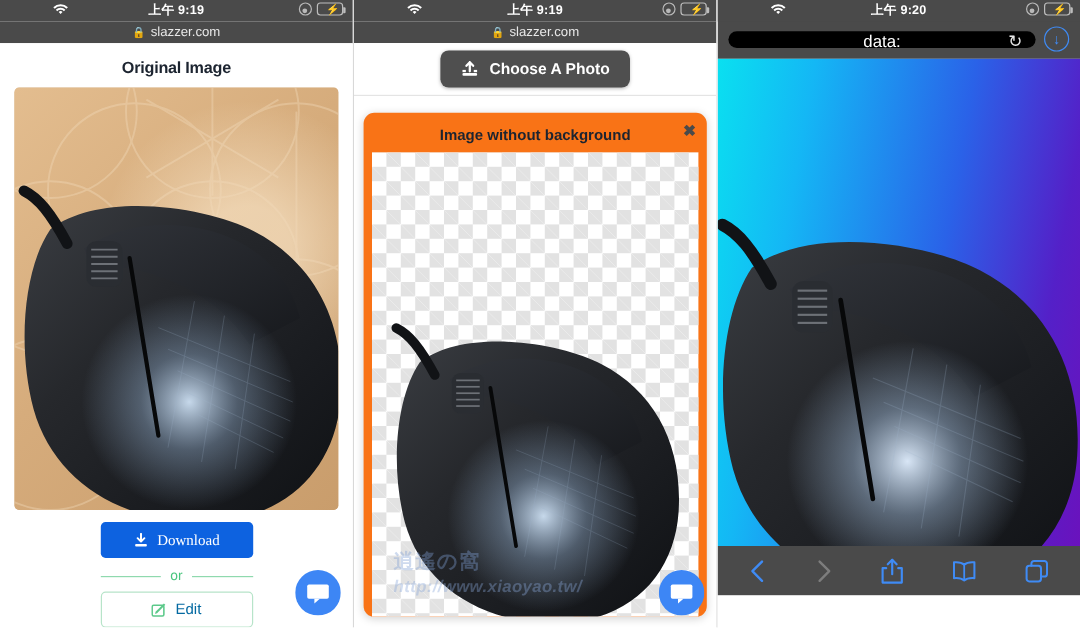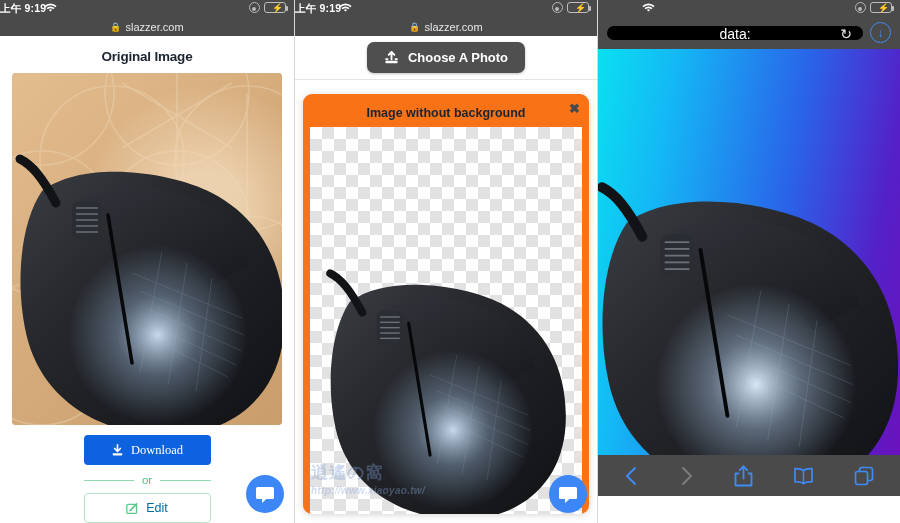--- a/index.html
+++ b/index.html
@@ -15,21 +15,21 @@
   .panel-2 { width: 303px; border-right: 1px solid #d8d8d8; }
   .panel-3 { width: 302px; }
 
   
   .statusbar {
     height: 18px; background: #4a4a4a; color: #fff;
     display: flex; align-items: center; position: relative;
     font-size: 10.5px; font-weight: bold;
   }
   .sb-wifi { position: absolute; left: 44px; top: 3px; }
-  .sb-time { width: 100%; text-align: left; letter-spacing: .2px; }
+  .sb-time { width: 100%; text-align: center; letter-spacing: .2px; }
   .sb-right { position: absolute; right: 8px; top: 2px; display: flex; align-items: center; gap: 4px; }
   .sb-lock-icon { width: 11px; height: 11px; border: 1.3px solid #b9b9b9; border-radius: 50%;
      position: relative; }
   .sb-lock-icon::after { content:""; position:absolute; left:2px; top:3.5px; width:4px; height:4px;
      border-radius:50%; background:#b9b9b9; }
   .battery { width: 22px; height: 11px; border: 1.2px solid #bdbdbd; border-radius: 3px;
      position: relative; padding: 1.2px; }
   .battery::after { content:""; position:absolute; right:-3px; top:3px; width:2px; height:5px;
      background:#bdbdbd; border-radius:0 1px 1px 0; }
   .battery-fill { height: 100%; width: 62%; background: #4cd35e; border-radius: 1px; }
@@ -103,24 +103,24 @@
      cursor:pointer; line-height: 1; font-weight: bold; }
   .checker {
     position: absolute; left: 7px; right: 7px; top: 33px; bottom: 0; overflow: hidden;
     background-color: #fff;
     background-image:
       linear-gradient(45deg, #e2e2e2 25%, transparent 25%, transparent 75%, #e2e2e2 75%),
       linear-gradient(45deg, #e2e2e2 25%, transparent 25%, transparent 75%, #e2e2e2 75%);
     background-size: 24px 24px;
     background-position: 0 0, 12px 12px;
   }
-  .watermark { position:absolute; left: 1px; bottom: 18px; opacity: .38; }
+  .watermark { position:absolute; left: 18px; bottom: 18px; opacity: .38; }
   .wm-logo { font-size: 17px; color:#7f9fd4; font-weight:bold; letter-spacing:1px;
      font-family:"DejaVu Sans", sans-serif; }
-  .wm-url { font-size: 10px; color:#8aa8da; font-weight:bold; font-style: italic;
+  .wm-url { font-size: 14px; color:#8aa8da; font-weight:bold; font-style: italic;
      letter-spacing: .3px; margin-top: 1px; }
 
   
   .safari-top { background: #4a4a4a; padding: 0 0 6px 0; }
   .url-row { display:flex; align-items:center; gap: 7px; padding: 4px 9px 0 9px; }
   .url-field {
     flex: 1; height: 14px; background: #000000; border-radius: 7px;
     display:flex; align-items:flex-start; justify-content:center; position: relative;
     color: #fff; font-size: 14px; cursor: text;
   }
@@ -385,20 +385,21 @@
 
   <div class="panel panel-3">
 
     <div class="safari-top">
       <div class="statusbar">
         <span class="sb-wifi">
           <svg width="13" height="10" viewBox="0 0 13 10">
               <path d="M6.5 8.6 4.9 6.9a2.4 2.4 0 0 1 3.2 0zM6.5 5.2a4 4 0 0 0-2.8 1.1L2.5 5.1a5.7 5.7 0 0 1 8 0L9.3 6.3a4 4 0 0 0-2.8-1.1zM6.5 2.2a7 7 0 0 0-4.9 2L.4 3a8.6 8.6 0 0 1 12.2 0l-1.2 1.2a7 7 0 0 0-4.9-2z" fill="#ffffff"></path>
             </svg>
         </span>
+        <span class="sb-time">上午 9:20</span>
         <span class="sb-right">
           <span class="sb-lock-icon"></span>
           <span class="battery">
             <span class="battery-fill"></span><span class="battery-bolt">⚡</span>
           </span>
         </span>
       </div>
 
       <div class="url-row">
         <div class="url-field" placeholder="Search or enter website name">

